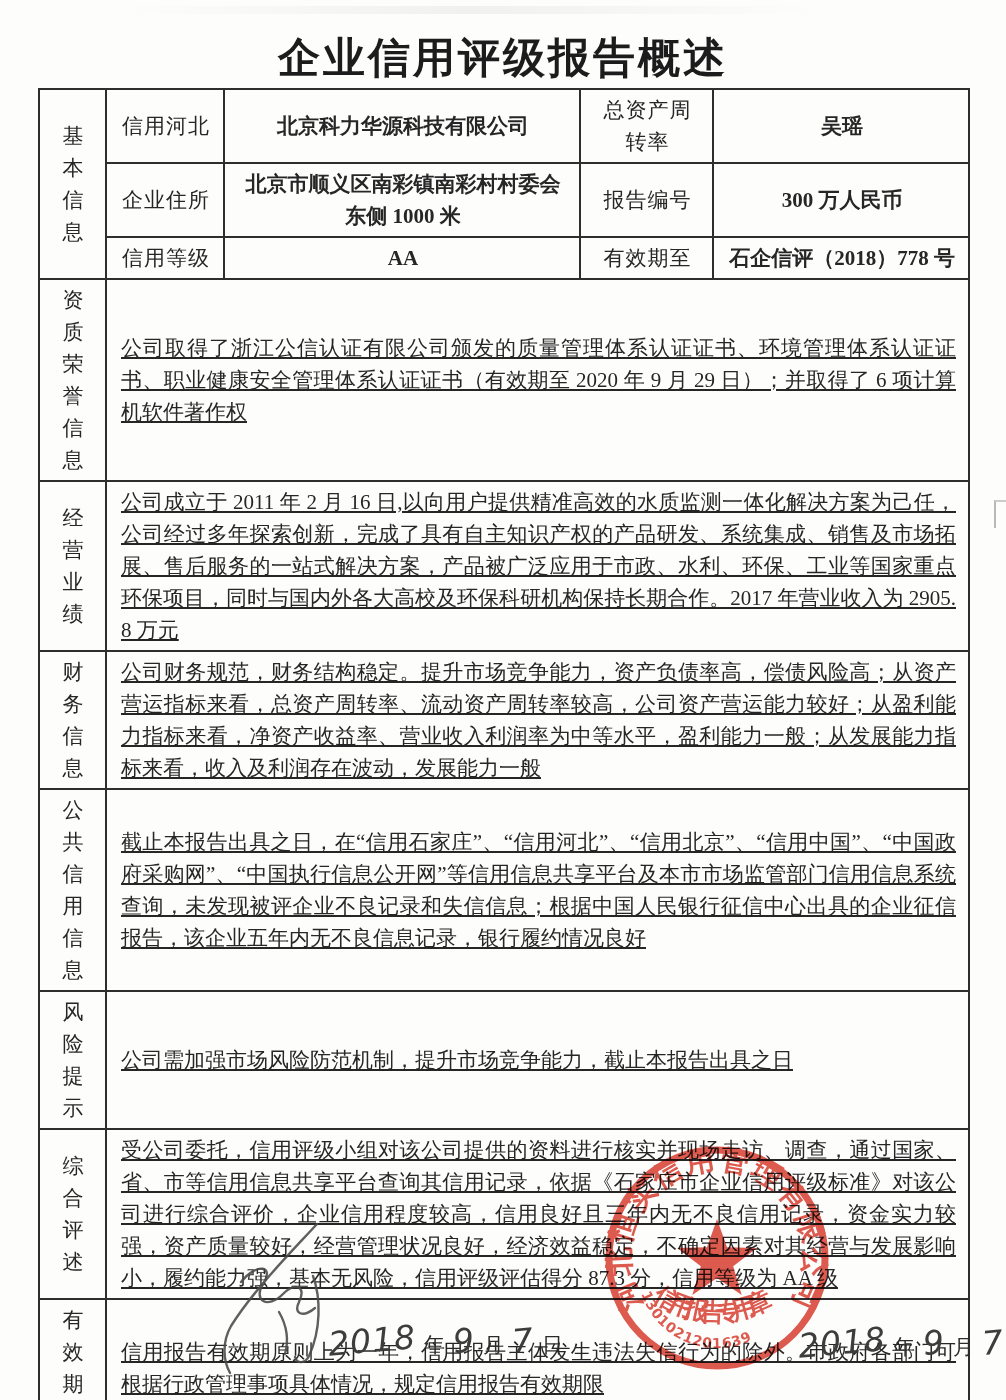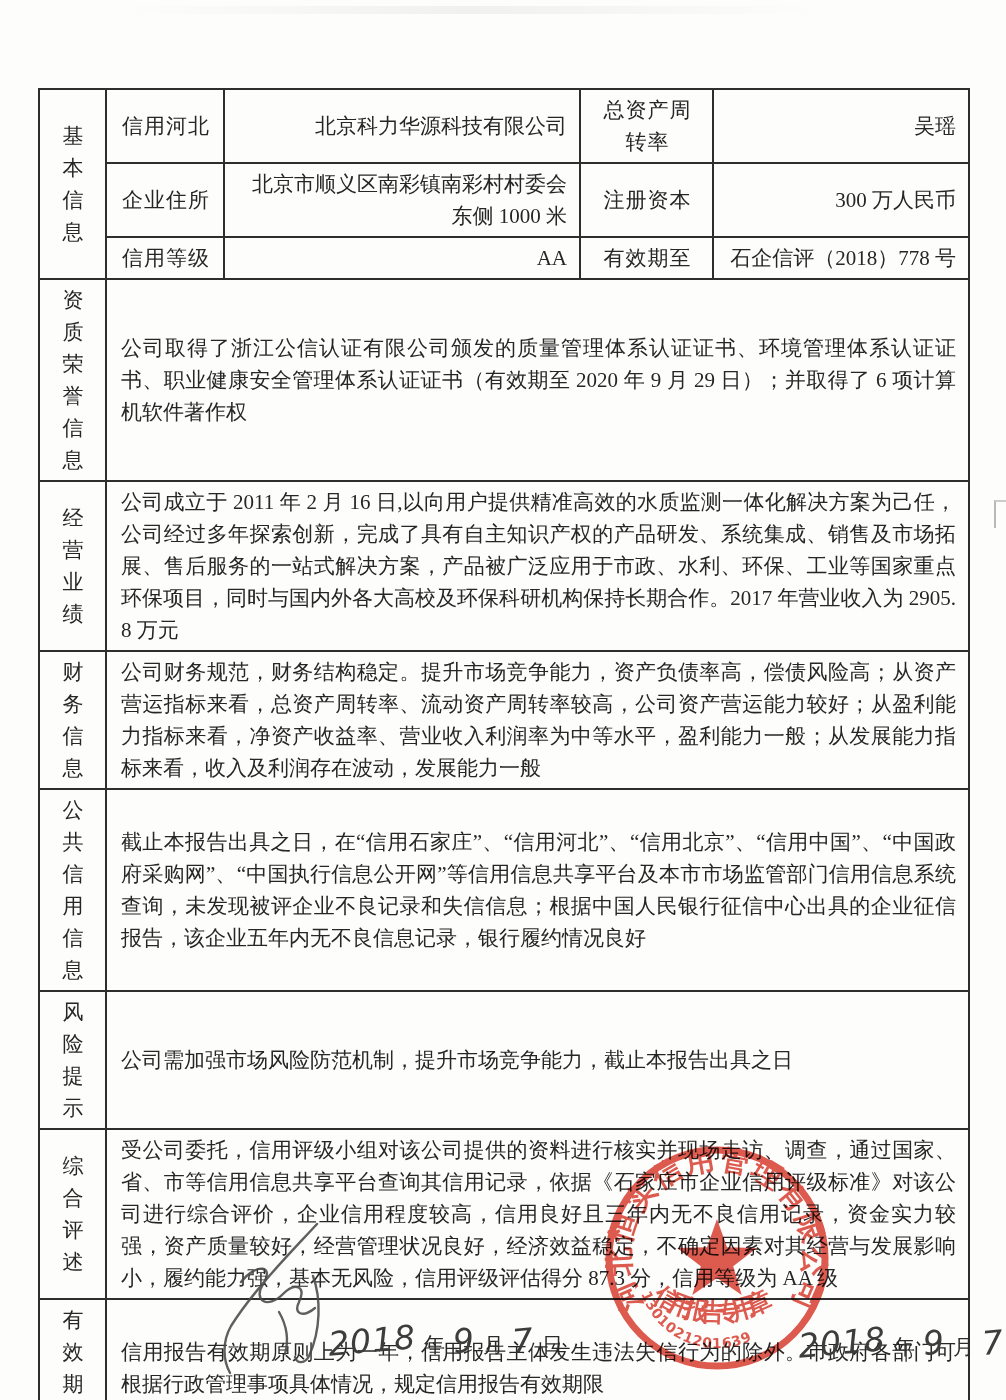--- a/index.html
+++ b/index.html
@@ -34,22 +34,22 @@
     border:2px solid #2e2e2e;
     font-size:21px;line-height:32px;
     padding:4px 12px 4px 14px;
     vertical-align:middle;
     word-break:break-all;
   }
   td.lbl{
     text-align:center;white-space:pre-line;
     padding:4px 2px;letter-spacing:1px;
   }
-  td.val{text-align:right;}
-  td.body-text{text-align:justify;}
+  td.val{text-align:center;font-weight:bold;}
+  td.body-text{text-align:justify;text-decoration:underline;}
 
   
   .date-line{position:absolute;display:flex;align-items:baseline;white-space:nowrap;}
   .date-line .hand{
     font-family:"DejaVu Sans", sans-serif;
     font-style:italic;font-size:33px;color:#3d3d3d;
     display:inline-block;transform:rotate(-5deg);
     letter-spacing:1px;line-height:33px;
   }
   .date-line .unit{font-size:21px;color:#2b2b2b;margin:0 8px;line-height:33px;}
@@ -60,20 +60,21 @@
   .stamp-svg{position:absolute;left:599px;top:1140px;mix-blend-mode:multiply;opacity:.92;}
 </style>
 </head>
 <body>
 
 <div class="page">
 
   <div class="scan-smudge"></div>
   <div class="scan-fragment"></div>
 
+  <h1 class="doc-title">企业信用评级报告概述</h1>
 
   <div class="doc-table-wrap">
     <table class="doc">
       <colgroup>
           <col style="width:67px">
           <col style="width:118px">
           <col style="width:356px">
           <col style="width:133px">
           <col style="width:256px">
         </colgroup>
@@ -82,21 +83,21 @@
         <td rowspan="3" class="lbl">基本
 信息</td>
         <td class="lbl">信用河北</td>
         <td class="val">北京科力华源科技有限公司</td>
         <td class="lbl">总资产周转率</td>
         <td class="val">吴瑶</td>
       </tr>
       <tr style="height:69px">
         <td class="lbl">企业住所</td>
         <td class="val">北京市顺义区南彩镇南彩村村委会东侧 1000 米</td>
-        <td class="lbl">注册资本</td>
+        <td class="lbl">报告编号</td>
         <td class="val">300 万人民币</td>
       </tr>
       <tr style="height:37px">
         <td class="lbl">信用等级</td>
         <td class="val">AA</td>
         <td class="lbl">有效期至</td>
         <td class="val">石企信评（2018）778 号</td>
       </tr>
       <tr style="height:91px">
         <td class="lbl">资质

